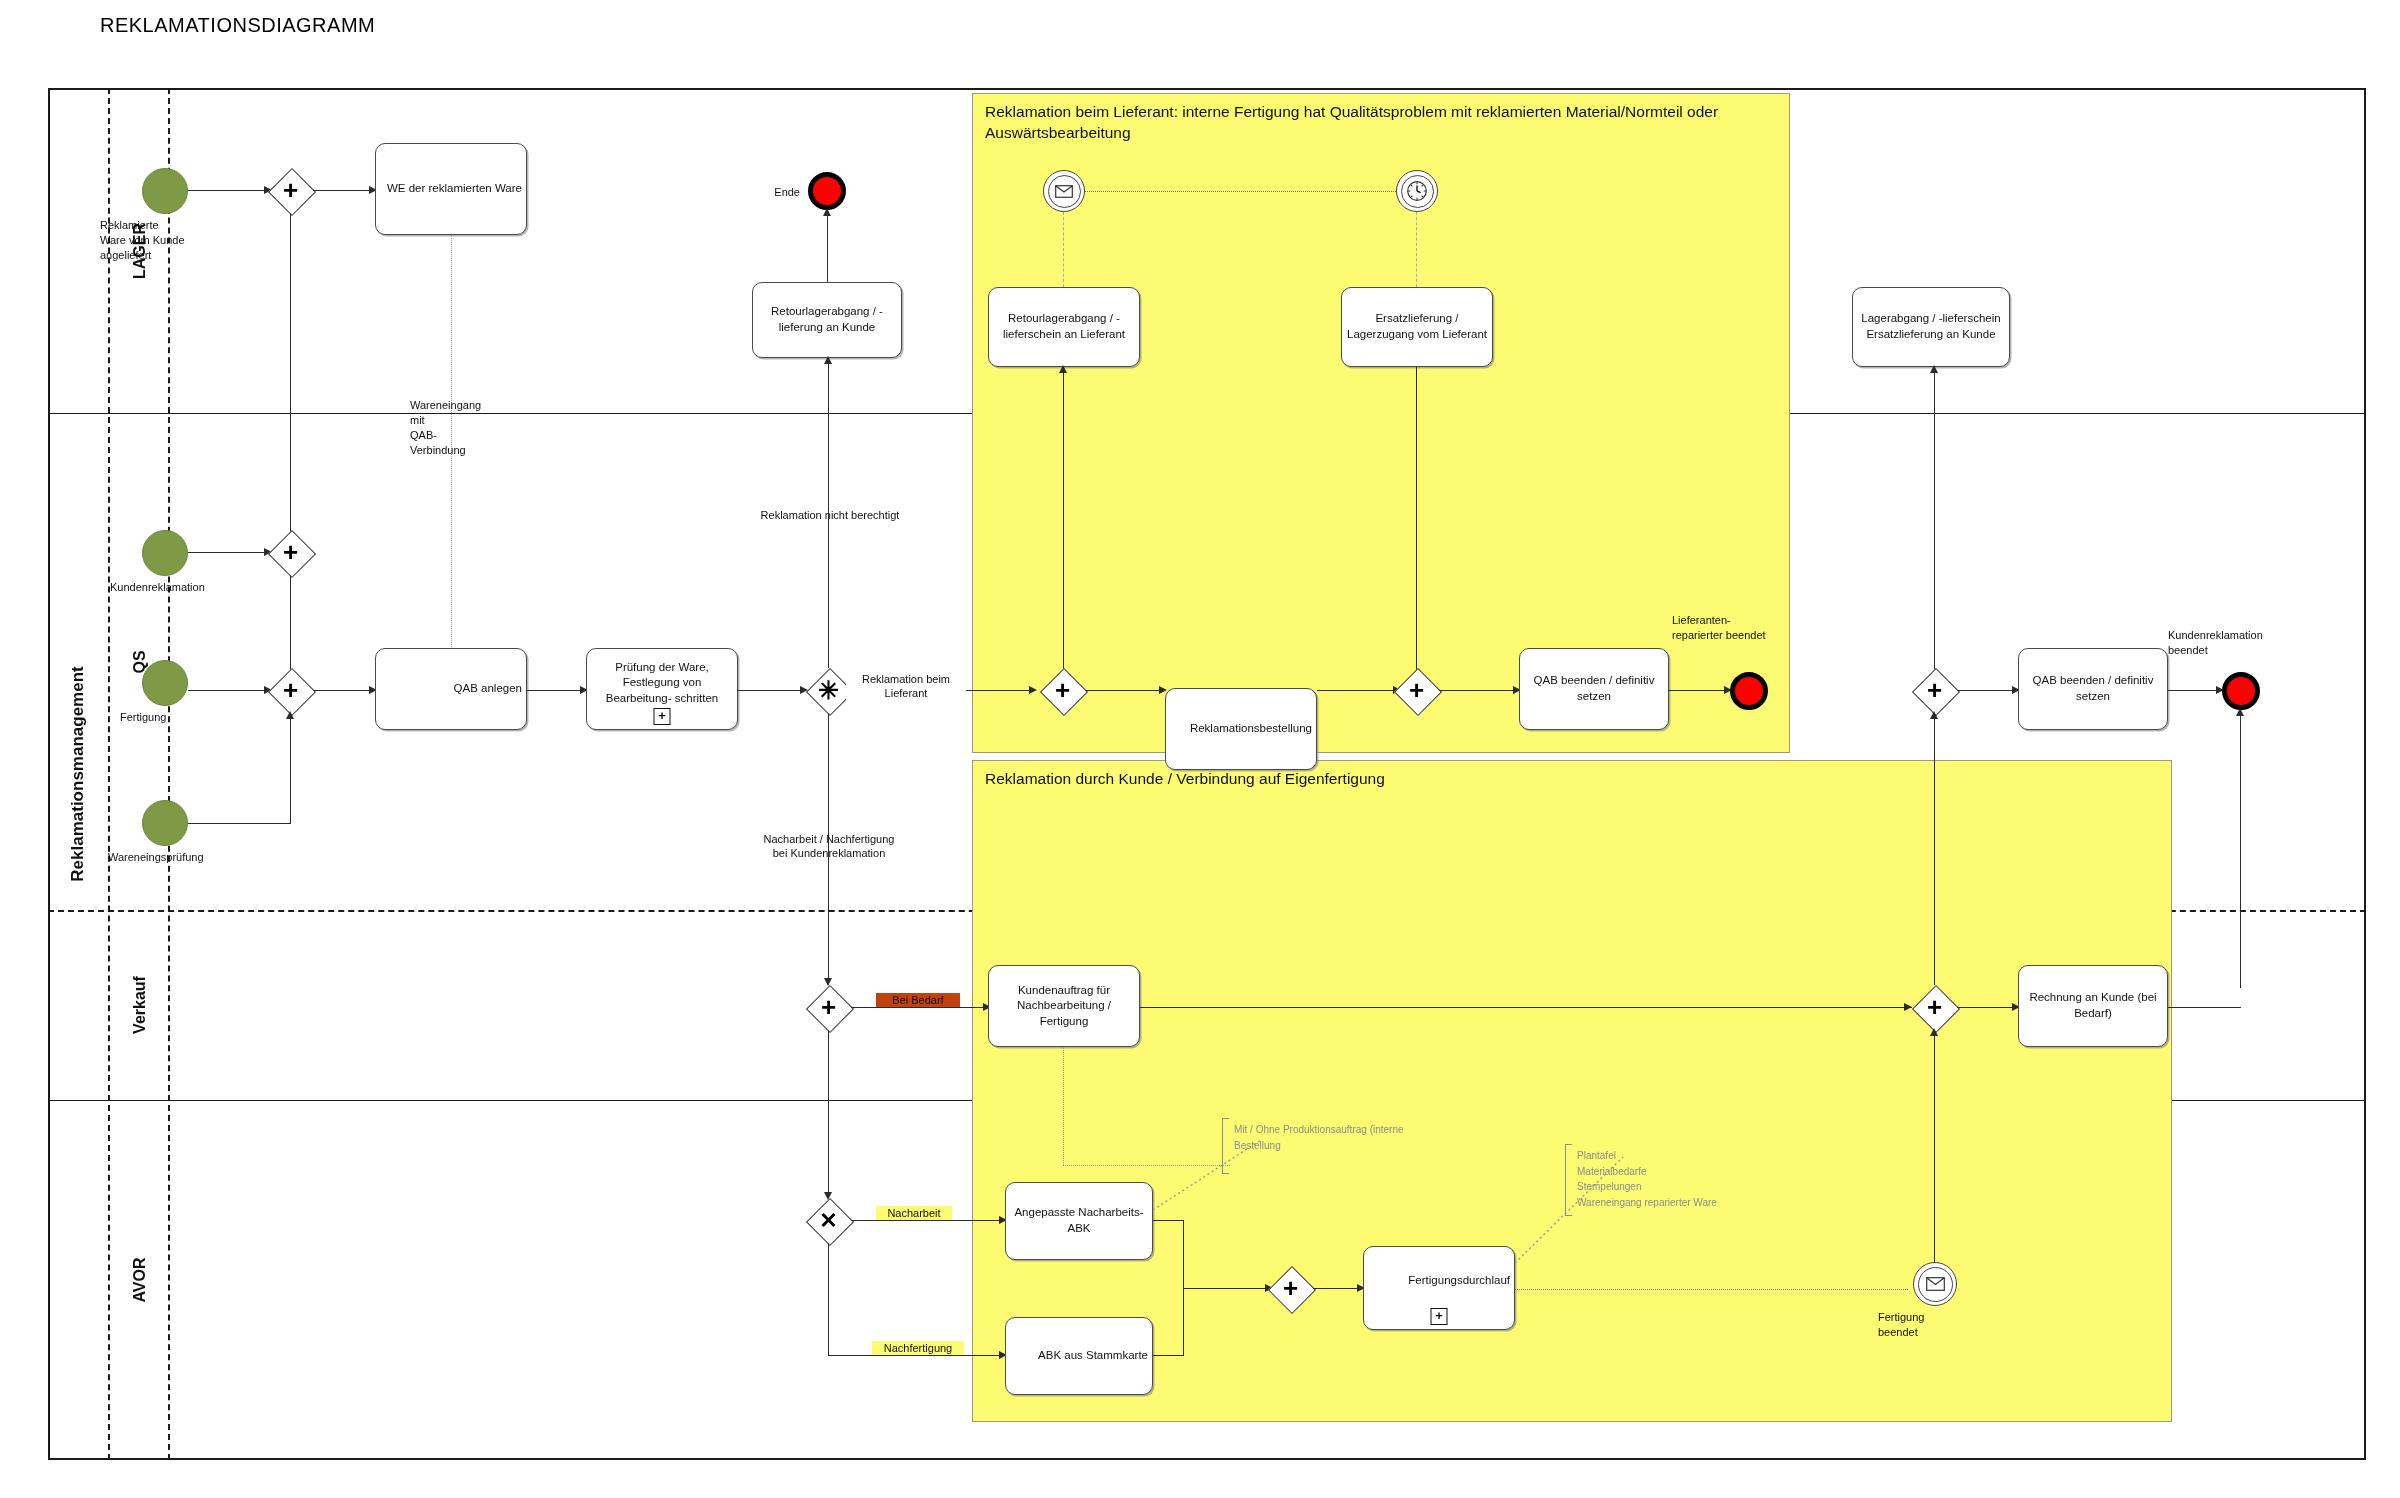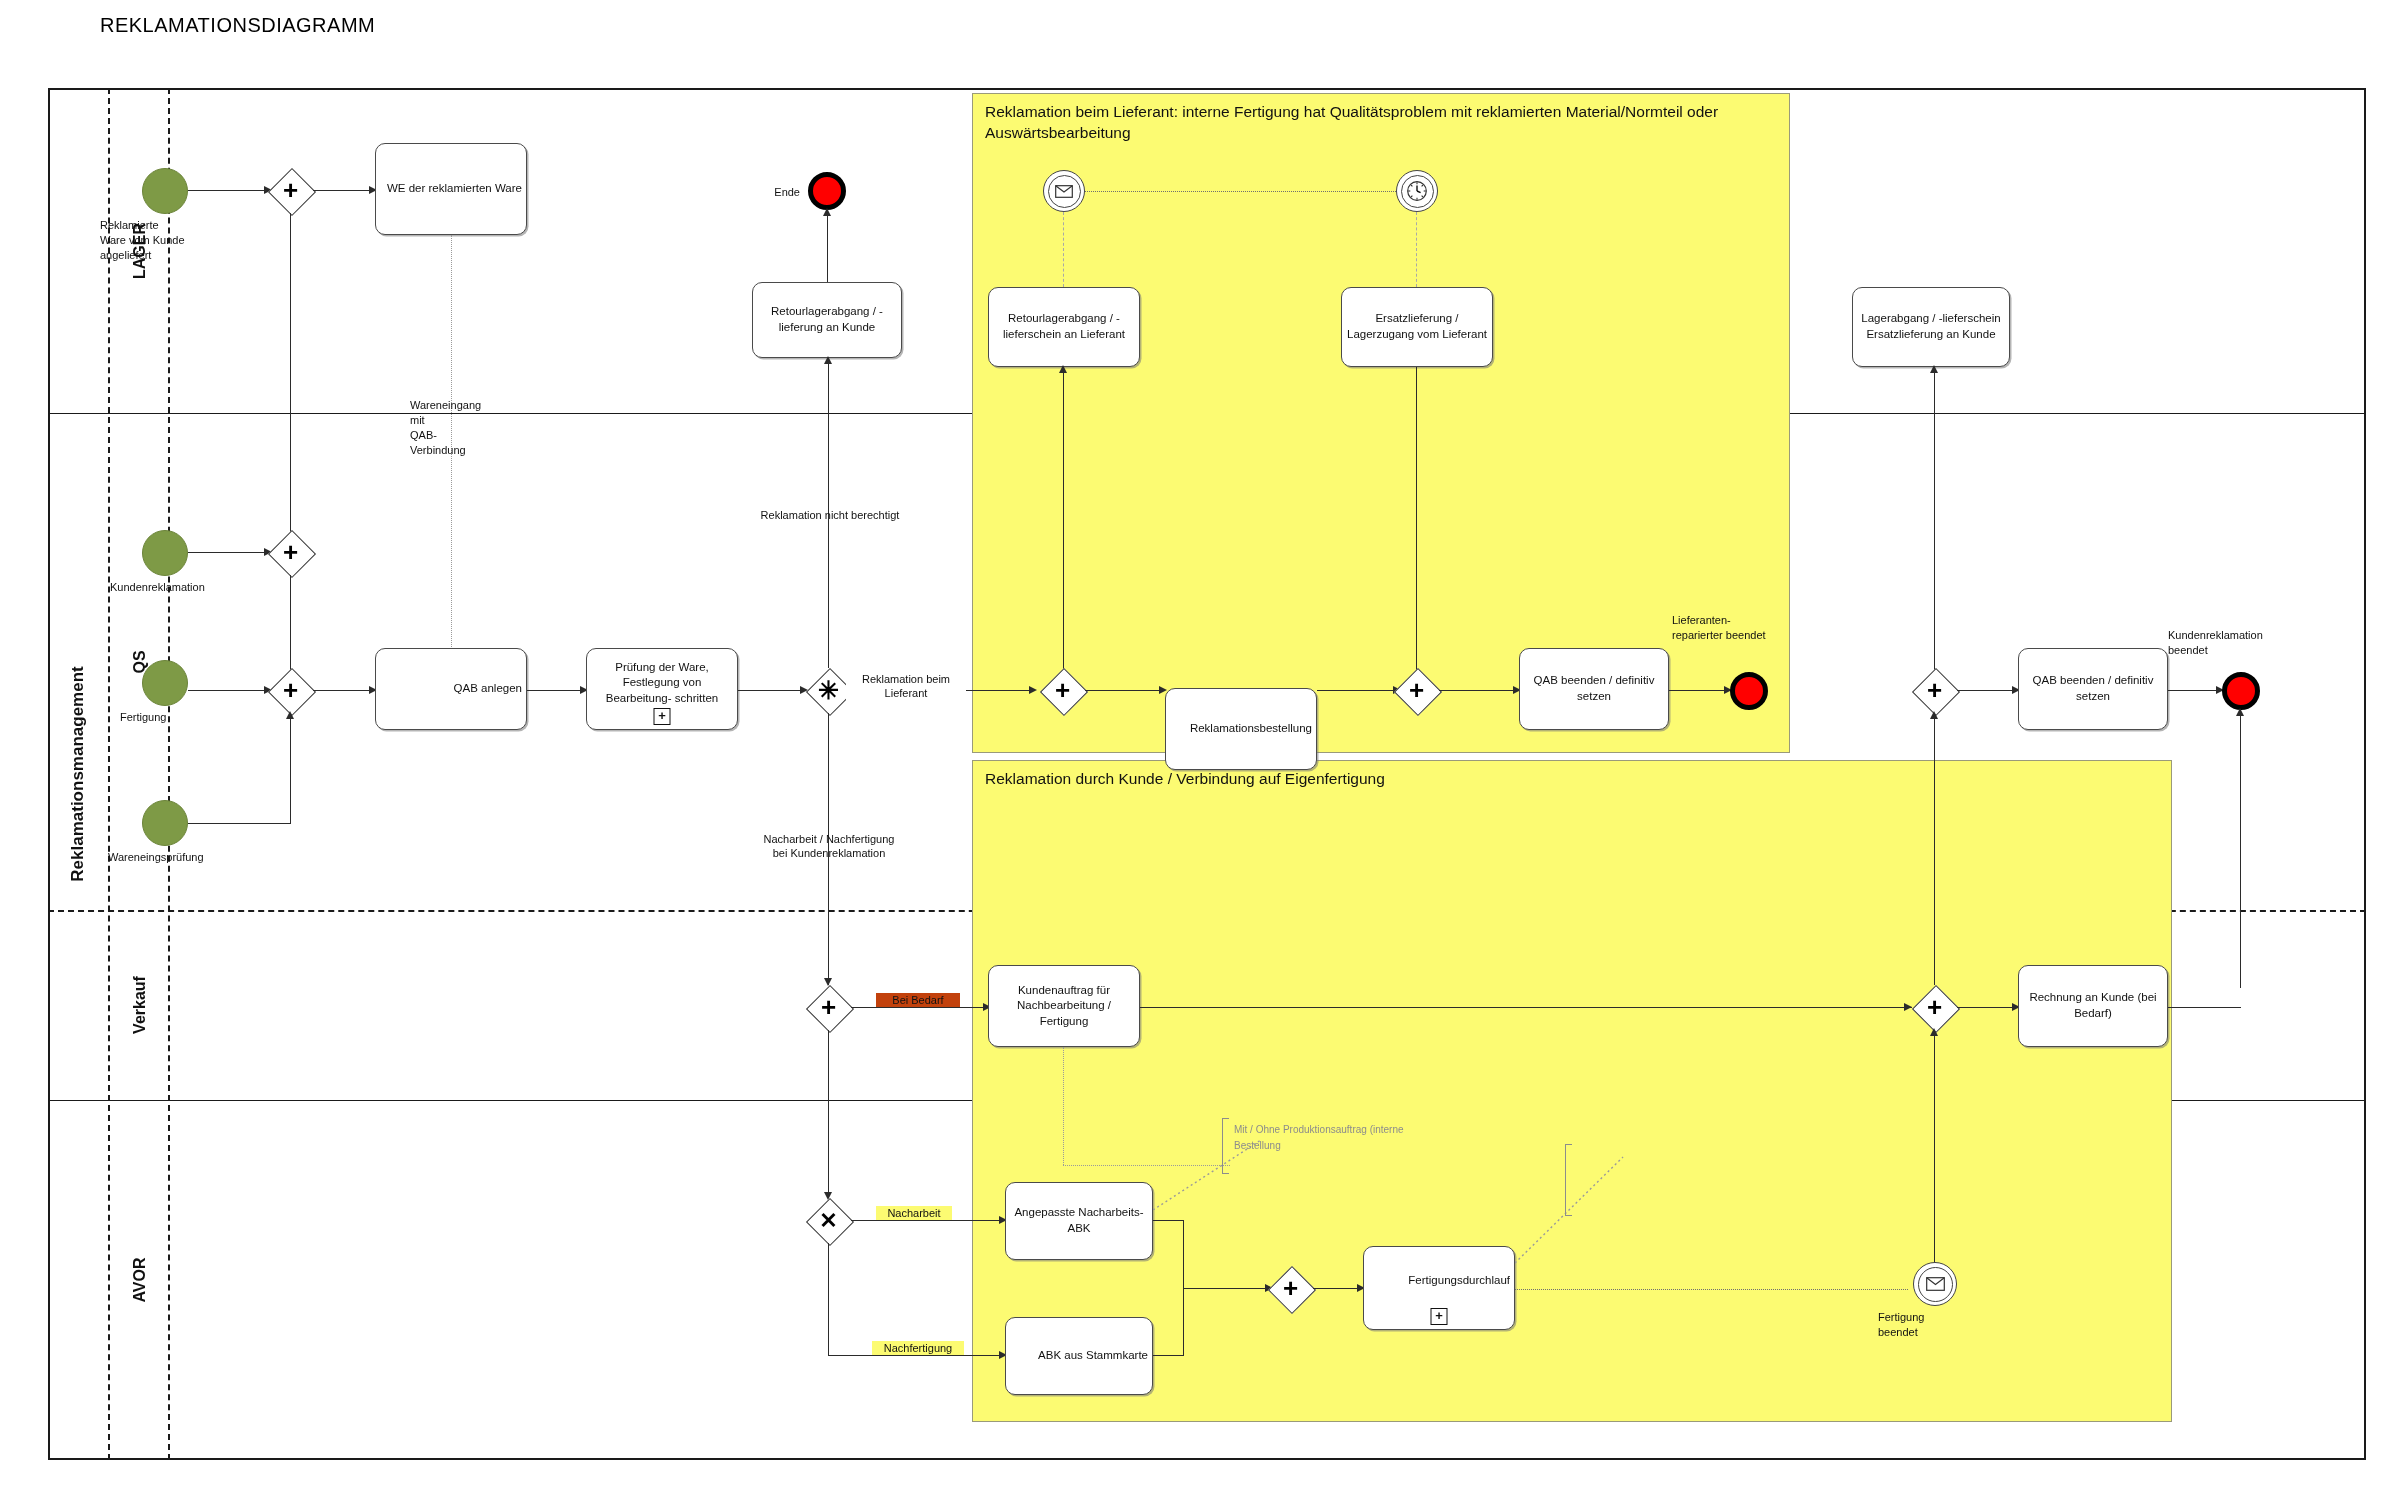--- a/index.html
+++ b/index.html
@@ -466,20 +466,24 @@
   <div class="abs annotation" style="left:1234px;top:1122px;width:240px;">Mit / Ohne Produktionsauftrag (interne
 Bestellung</div>
 
   <div class="abs" style="left:1515px;top:1155px;width:110px;height:110px;">
     <svg width="110" height="110" viewBox="0 0 110 110">
       <line x1="0" y1="108" x2="108" y2="2" stroke="#9a9a9a" stroke-width="1.4" stroke-dasharray="2,3"></line>
     </svg>
   </div>
 
   <div class="abs annot-bracket" style="left:1565px;top:1144px;height:72px;"></div>
+  <div class="abs annotation" style="left:1577px;top:1148px;width:230px;">Plantafel
+Materialbedarfe
+Stempelungen
+Wareneingang reparierter Ware</div>
 
   <div class="abs msgflow-h" style="left:1515px;top:1289px;width:393px;"></div>
 
   <div class="abs msg-event" style="left:1913px;top:1262px;width:44px;height:44px;">
     <div class="msg-event-inner">
       <svg width="19" height="14" viewBox="0 0 19 14">
         <rect x="0.7" y="0.7" width="17.6" height="12.6" fill="#fff" stroke="#333" stroke-width="1.2"></rect>
         <path d="M0.7 0.7 L9.5 7.5 L18.3 0.7" fill="none" stroke="#333" stroke-width="1.2"></path>
       </svg>
     </div>

